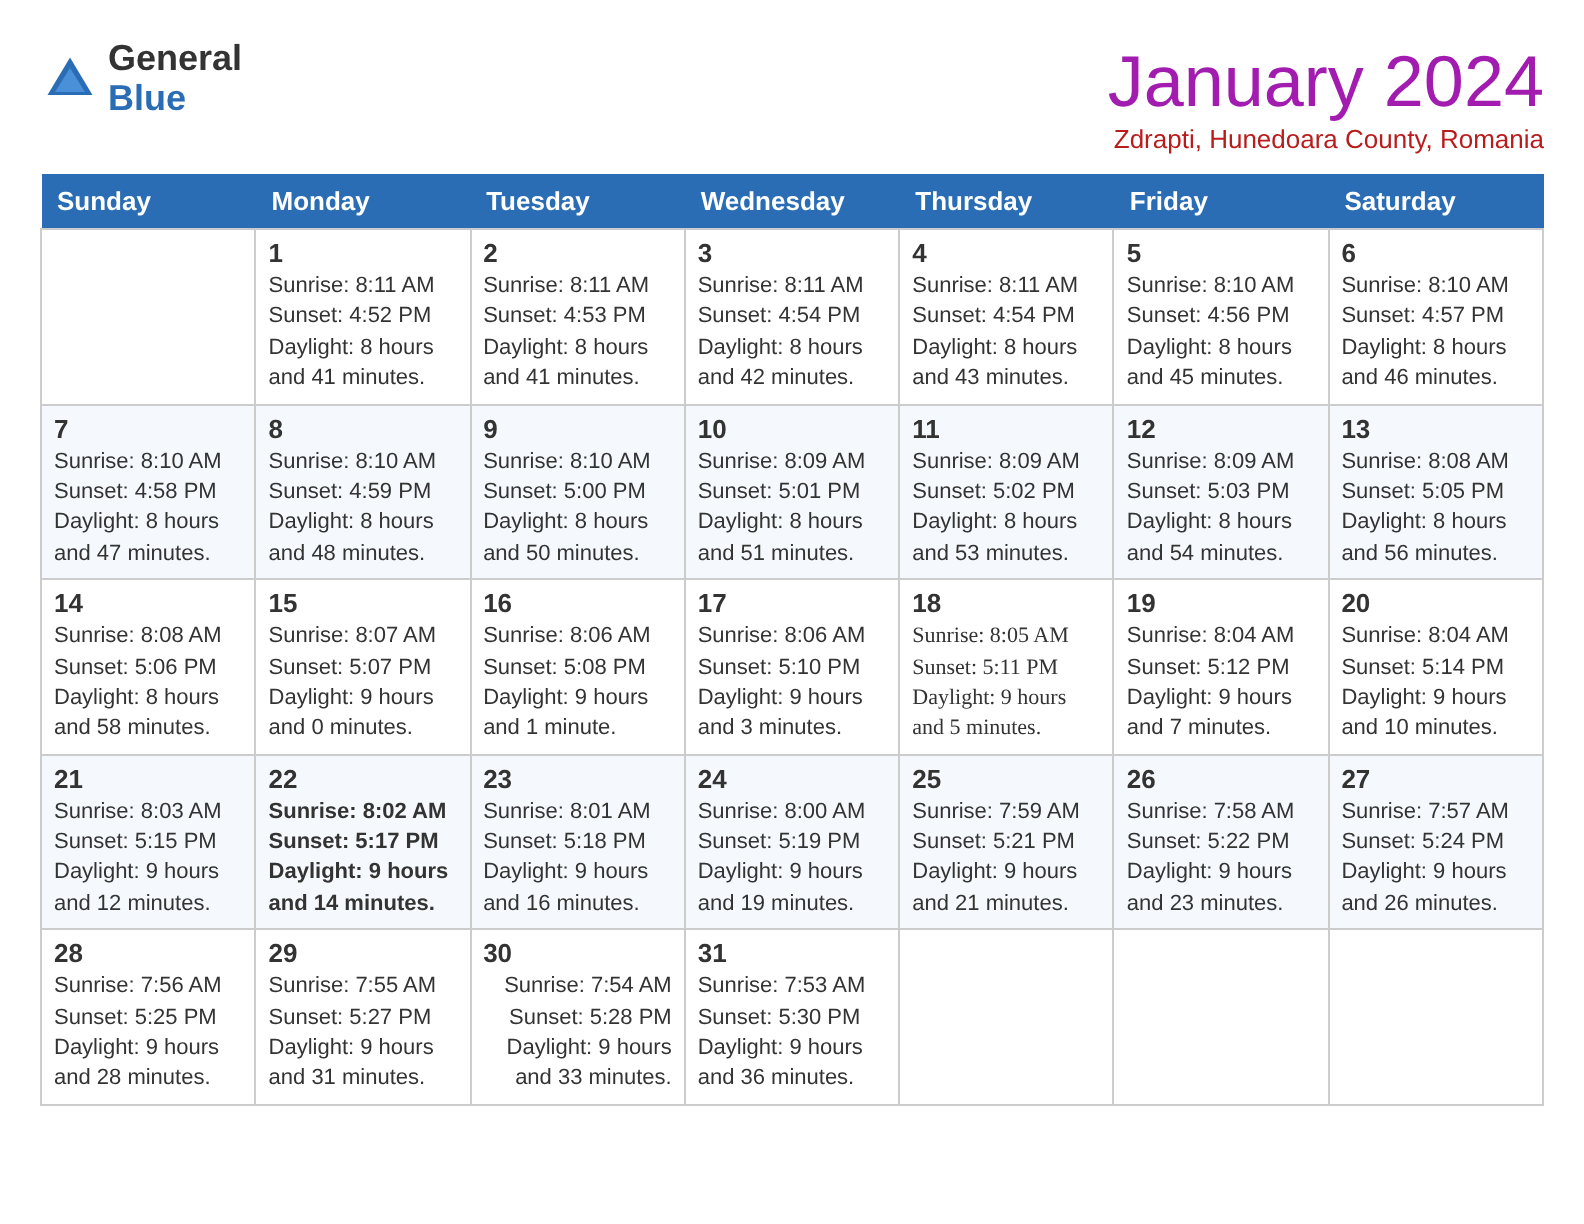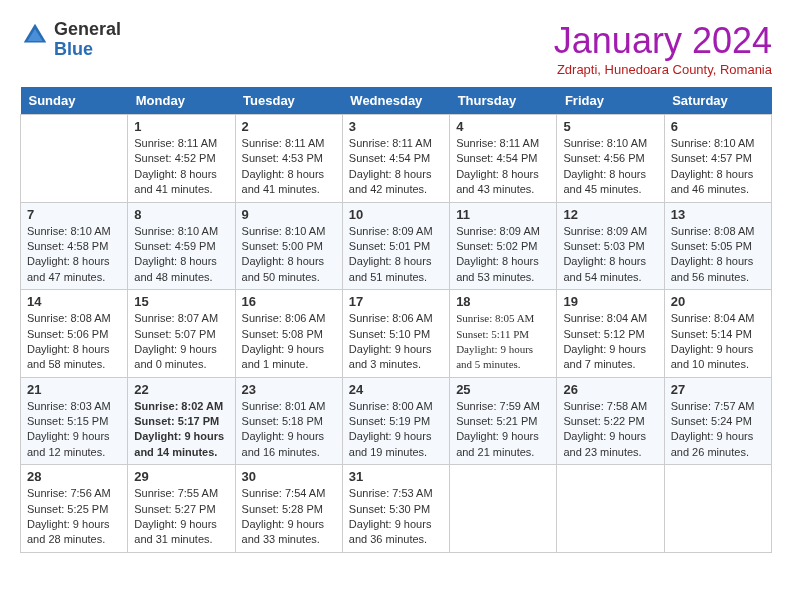--- a/index.html
+++ b/index.html
@@ -11,21 +11,21 @@
       padding: 20px;
     }
     .header-area {
       display: flex;
       justify-content: space-between;
       align-items: flex-start;
       margin-bottom: 10px;
     }
     .logo {
       display: flex;
-      align-items: flex-start;
+      align-items: center;
       gap: 4px;
     }
     .logo-text {
       font-size: 18px;
       font-weight: bold;
       line-height: 1.1;
     }
     .logo-general { color: #333; }
     .logo-blue { color: #2a6db5; }
     .logo-icon {
@@ -331,21 +331,21 @@
         </td>
         <td>
           <div class="day-number">29</div>
           <div class="day-info" style="white-space: pre-line;">Sunrise: 7:55 AM
 Sunset: 5:27 PM
 Daylight: 9 hours
 and 31 minutes.</div>
         </td>
         <td>
           <div class="day-number">30</div>
-          <div class="day-info" style="white-space: pre-line;">Sunrise: 7:54 AM
+          <div class="day-info" style="white-space: pre-line; text-align: right;">Sunrise: 7:54 AM
 Sunset: 5:28 PM
 Daylight: 9 hours
 and 33 minutes.</div>
         </td>
         <td>
           <div class="day-number">31</div>
           <div class="day-info" style="white-space: pre-line;">Sunrise: 7:53 AM
 Sunset: 5:30 PM
 Daylight: 9 hours
 and 36 minutes.</div>

